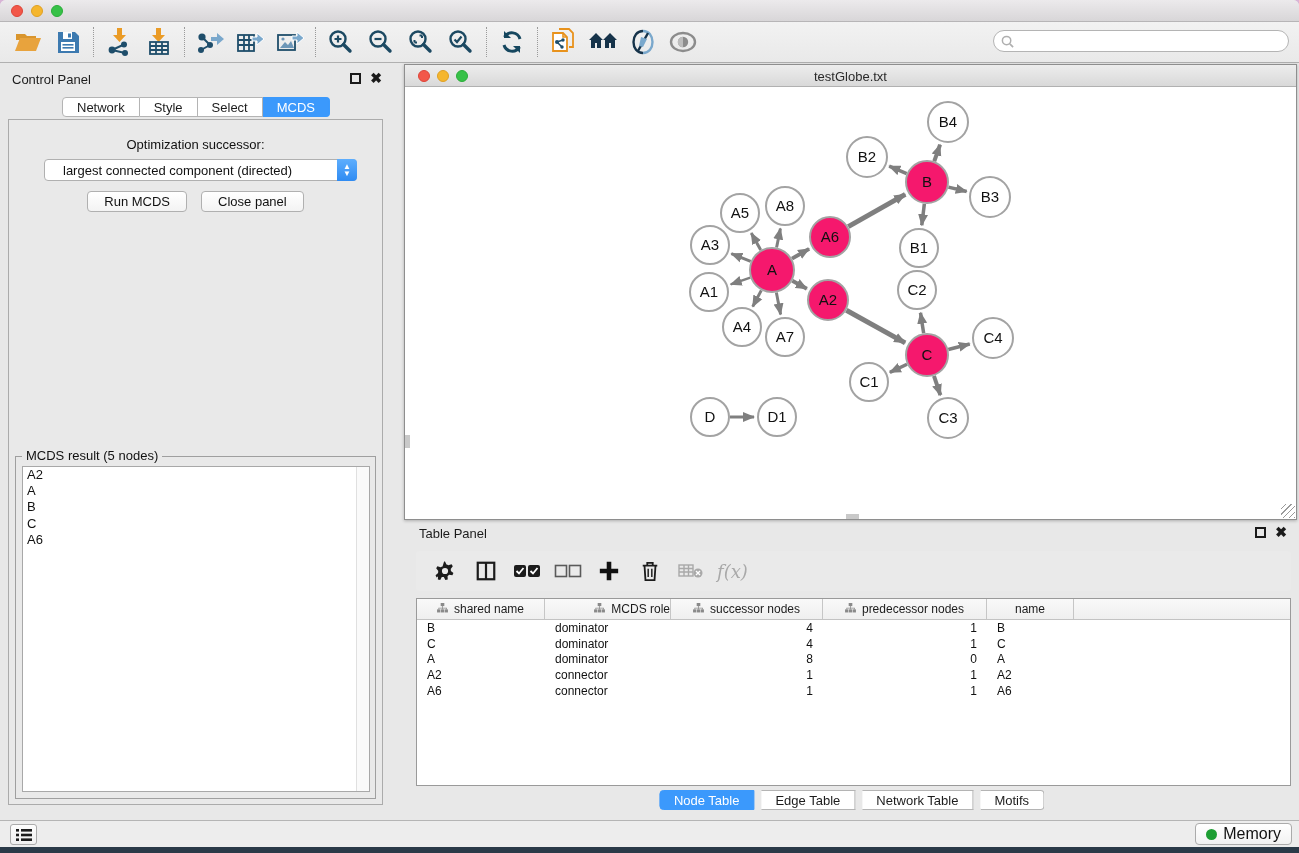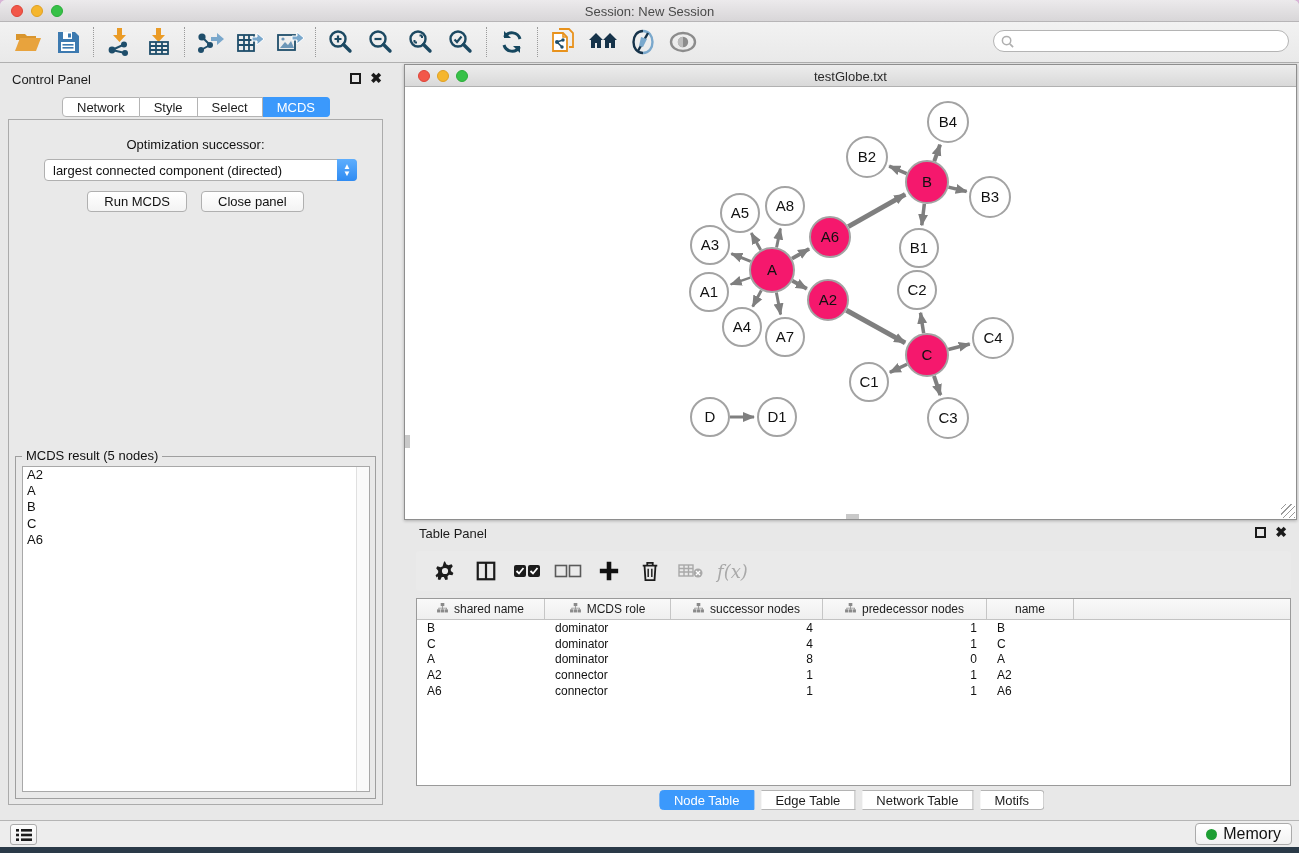--- a/index.html
+++ b/index.html
@@ -44,21 +44,21 @@
     background:#fff; border:1px solid #b4b4b4; border-left:none; color:#1c1c1c; cursor:default; white-space:nowrap; }
   .tab:first-child { border-left:1px solid #b4b4b4; border-radius:4px 0 0 4px; }
   .tab:last-child { border-radius:0 4px 4px 0; }
   .tab.active { background:#3b99fc; border-color:#3b99fc; color:#fff; }
 
   .cp-body { position:absolute; left:8px; top:56px; width:375px; height:686px;
     background:#e9e9e9; border:1px solid #ababab; }
   .opt-label { position:absolute; top:17px; width:100%; text-align:center; font-size:13px; color:#111; }
   .dropdown { position:absolute; left:35px; top:39px; width:313px; height:22px; background:#fff;
     border:1px solid #b0b0b0; border-radius:4px; display:flex; align-items:center; }
-  .dropdown .dd-text { flex:1; font-size:13px; padding-left:8px; color:#111; white-space:nowrap; overflow:hidden; }
+  .dropdown .dd-text { flex:1; font-size:13px; padding-left:18px; color:#111; white-space:nowrap; overflow:hidden; }
   .dd-stepper { width:20px; height:22px; margin:-1px -1px -1px 0; background:linear-gradient(#5eaefd,#2f8bf2);
     border-radius:0 4px 4px 0; display:flex; flex-direction:column; align-items:center; justify-content:center; gap:1px; }
   .dd-stepper span { color:#fff; font-size:8px; line-height:6px; }
   .btn-row { position:absolute; top:71px; width:100%; display:flex; justify-content:center; gap:14px; }
   .mac-btn { height:21px; padding:0 16px; background:linear-gradient(#ffffff,#f3f3f3); border:1px solid #b0b0b0;
     border-radius:4px; font-size:13px; color:#111; display:flex; align-items:center; cursor:default; }
 
   .mcds-fieldset { position:absolute; left:6px; top:336px; width:361px; height:343px;
     border:1px solid #9f9f9f; }
   .mcds-legend { position:absolute; left:6px; top:-9px; background:#e9e9e9; padding:0 4px; font-size:13px; color:#111; }
@@ -110,21 +110,20 @@
 </style>
 </head>
 <body>
 
 <div class="app">
 
   <div class="titlebar">
     <span class="tl red"></span>
     <span class="tl yellow"></span>
     <span class="tl green"></span>
-    <div class="title">Session: New Session</div>
   </div>
 
   <div class="toolbar">
     <div class="tbgroup">
       <div class="ticon">
         <svg width="28" height="24" viewBox="0 0 28 24">
             <path d="M2 4h9l2 2h9v4H2z" fill="#d9952d"></path>
             <path d="M1 21 6 8h21l-5 13z" fill="#e8a33d"></path>
           </svg>
       </div>
@@ -505,21 +504,21 @@
                   <g fill="#8a8a8a">
                     <rect x="4" y="0" width="4" height="3.4"></rect>
                     <rect x="0" y="7" width="3.6" height="3.4"></rect>
                     <rect x="4.2" y="7" width="3.6" height="3.4"></rect>
                     <rect x="8.4" y="7" width="3.6" height="3.4"></rect>
                     <path d="M5.7 3.4h.8v2h-.8zM1.5 5.2h9.2v.9H1.5z M1.5 5.2h.8v2h-.8z M10 5.2h.8v2h-.8z M5.7 5.2h.8v2h-.8z"></path>
                   </g>
                 </svg></span>
               <span>shared name</span>
             </div>
-            <div class="nt-hcell" style="width: 126px;">
+            <div class="nt-hcell" style="width: 126px; justify-content: flex-end;">
               <span><svg width="11" height="10" viewBox="0 0 12 11">
                   <g fill="#8a8a8a">
                     <rect x="4" y="0" width="4" height="3.4"></rect>
                     <rect x="0" y="7" width="3.6" height="3.4"></rect>
                     <rect x="4.2" y="7" width="3.6" height="3.4"></rect>
                     <rect x="8.4" y="7" width="3.6" height="3.4"></rect>
                     <path d="M5.7 3.4h.8v2h-.8zM1.5 5.2h9.2v.9H1.5z M1.5 5.2h.8v2h-.8z M10 5.2h.8v2h-.8z M5.7 5.2h.8v2h-.8z"></path>
                   </g>
                 </svg></span>
               <span>MCDS role</span>

